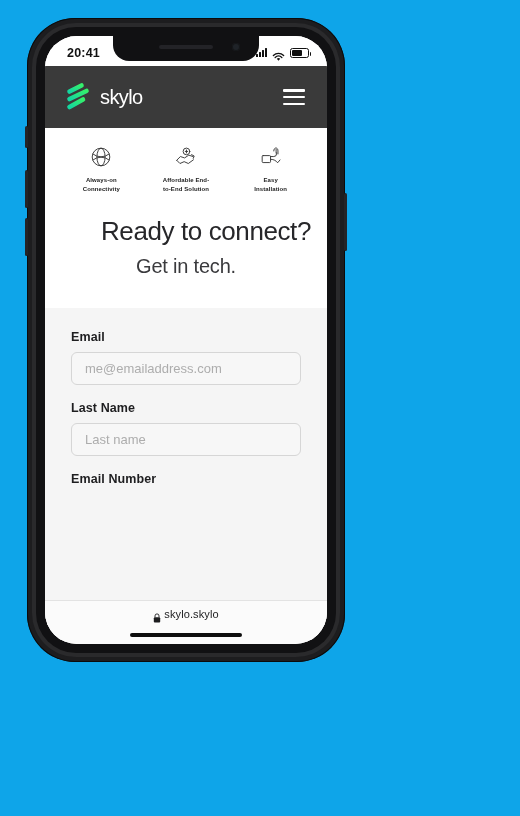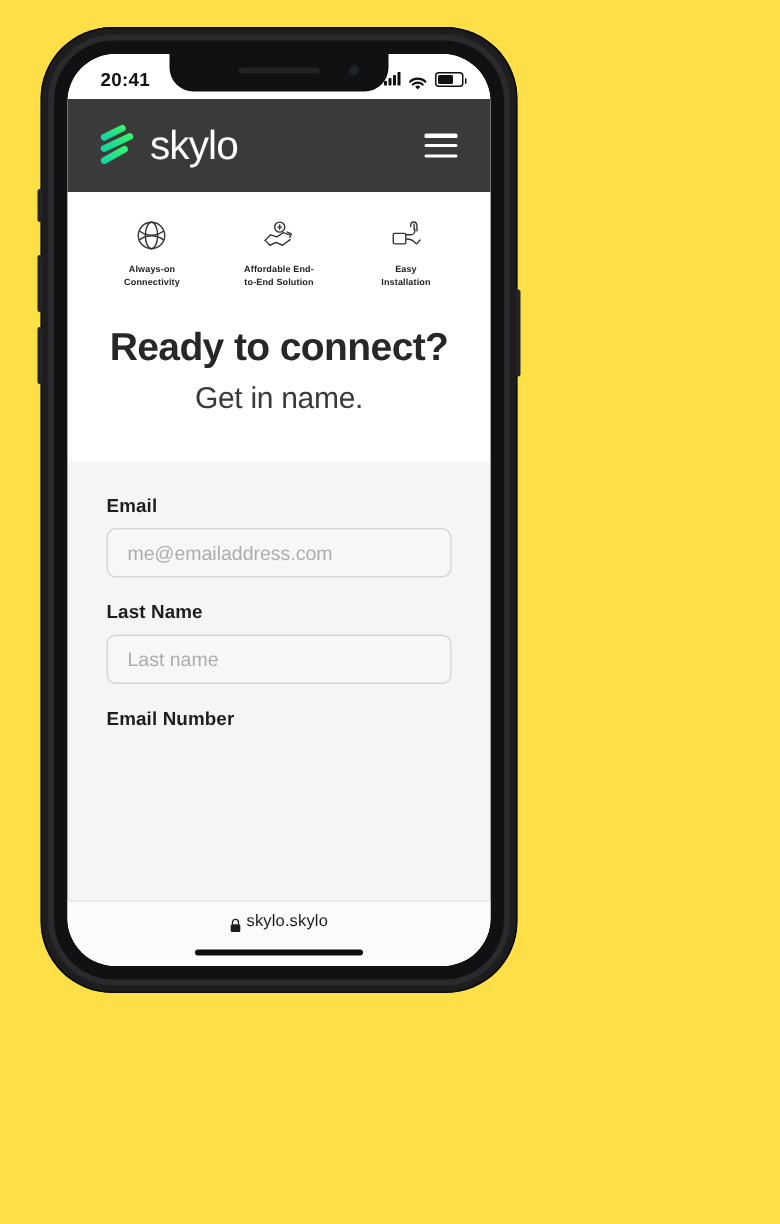--- a/index.html
+++ b/index.html
@@ -9,21 +9,21 @@
     width: 520px;
     height: 816px;
     overflow: hidden;
     font-family: "Liberation Sans", sans-serif;
   }
 
   #stage {
     position: relative;
     width: 520px;
     height: 816px;
-    background: #fde047;
+    background: #0ea5e9;
   }
 
   
   .phone {
     position: absolute;
     left: 27px;
     top: 18px;
     width: 318px;
     height: 644px;
     border-radius: 48px;
@@ -174,21 +174,21 @@
     display: flex;
     align-items: center;
     justify-content: space-between;
     padding: 0 22px 0 20px;
     box-sizing: border-box;
   }
   .brand { display: flex; align-items: center; gap: 9px; }
   .brand-mark { width: 26px; height: 30px; display:block; }
   .brand-name {
     color: #ffffff;
-    font-size: 27px;
+    font-size: 20px;
     font-weight: normal;
     letter-spacing: -0.6px;
     line-height: 1;
   }
   .hamburger {
     width: 22px;
     height: 16px;
     display: flex;
     flex-direction: column;
     justify-content: space-between;
@@ -227,24 +227,25 @@
   }
 
   
   .hero {
     background: #ffffff;
     text-align: center;
     padding: 14px 16px 30px 16px;
   }
   .hero-title {
     font-size: 26px;
-    font-weight: bold;
+    font-weight: normal;
     color: #27272a;
     margin: 0 0 8px 0;
     letter-spacing: -0.4px;
+    text-align: right;
   }
   .hero-sub {
     font-size: 20px;
     font-weight: normal;
     color: #3a3a3d;
     margin: 0;
     letter-spacing: -0.2px;
   }
 
   
@@ -423,21 +424,21 @@
             </svg>
           </span>
           <span class="feature-label" style="white-space:pre-line">Easy
 Installation</span>
         </div>
 
       </div>
 
       <div class="hero">
         <h1 class="hero-title">Ready to connect?</h1>
-        <p class="hero-sub">Get in name.</p>
+        <p class="hero-sub">Get in tech.</p>
       </div>
 
       <div class="form-section">
 
 
         <div class="field">
           <label class="field-label">Email</label>
           <input class="field-input" type="email" placeholder="me@emailaddress.com" style="">
         </div>
 

